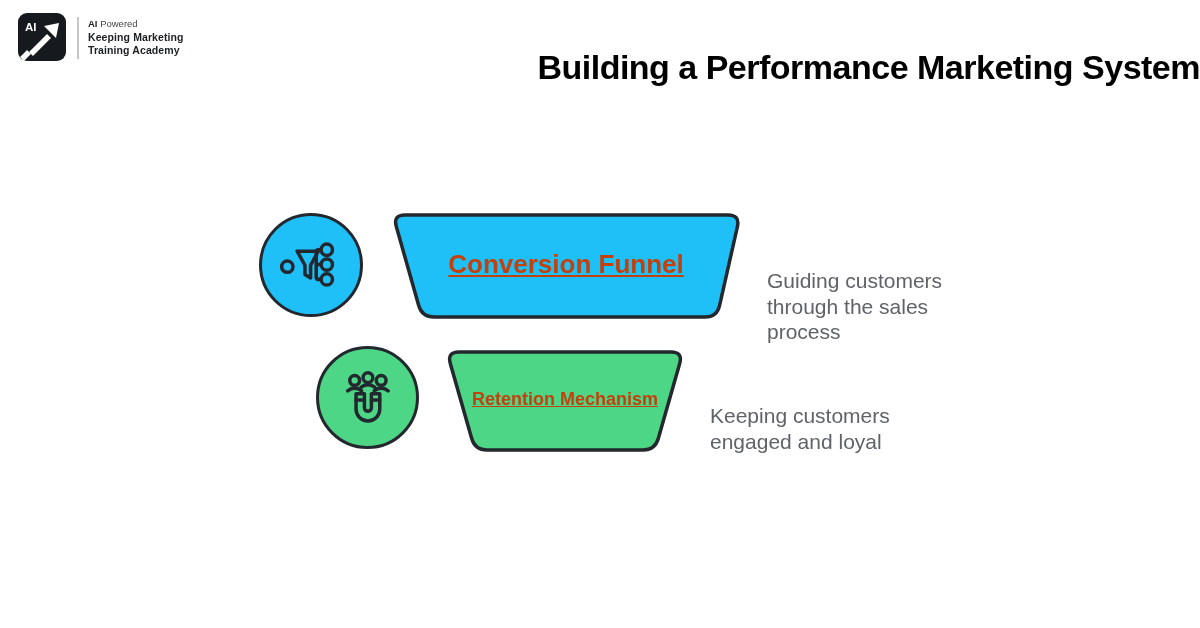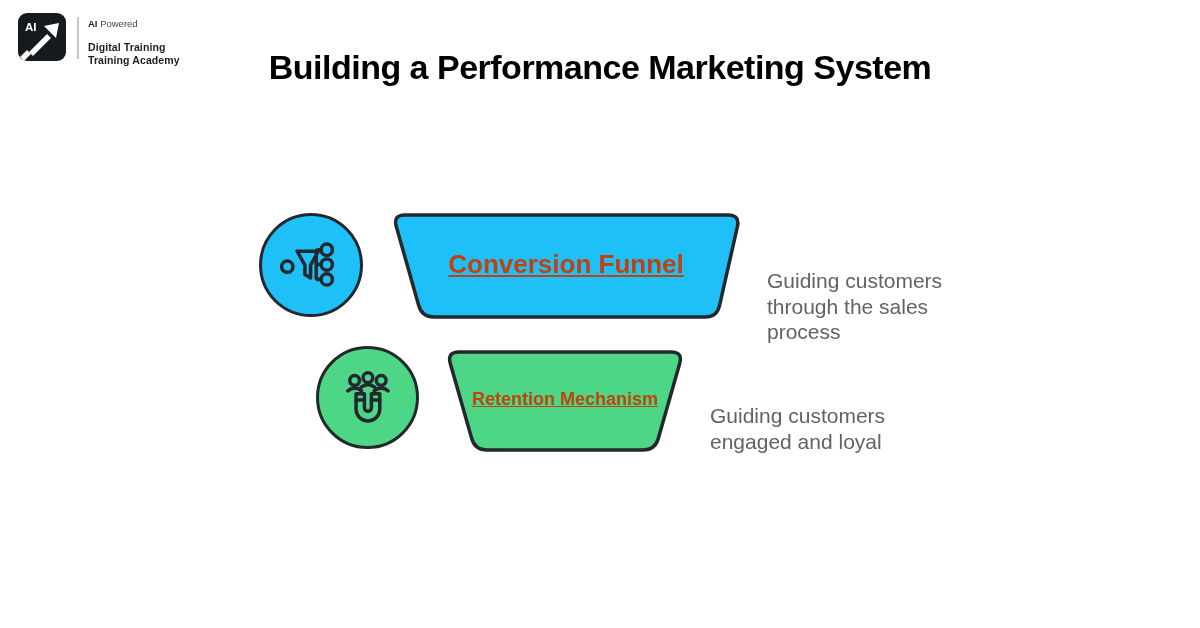--- a/index.html
+++ b/index.html
@@ -15,29 +15,29 @@
   
   .logo-badge {
     left: 18px; top: 13px; width: 48px; height: 48px;
     background: #16191d; border-radius: 9px;
   }
   .logo-divider {
     left: 77px; top: 17px; width: 2px; height: 42px;
     background: #c4c7ca;
   }
   .logo-text { left: 88px; top: 19px; line-height: 1; color: #1b1e22; }
-  .logo-tagline { font-size: 9.5px; margin-bottom: 13px; }
+  .logo-tagline { font-size: 9.5px; margin-bottom: 3px; }
   .logo-tagline .b { font-weight: bold; }
   .logo-tagline .r { color: #43474b; }
   .logo-name { font-size: 10.5px; font-weight: bold; margin-bottom: 2.5px; letter-spacing: 0.1px; }
 
   
   .page-title {
     left: 0; right: 0; top: 48px;
-    text-align: center;
+    text-align: right;
     font-size: 34px; font-weight: 800;
     letter-spacing: -0.5px;
     color: #000000;
   }
 
   
   .icon-circle {
     border-radius: 50%;
     border: 3.5px solid #23282e;
     box-sizing: border-box;
@@ -77,21 +77,21 @@
   <svg viewBox="0 0 48 48" width="48" height="48">
     <text x="7" y="18" font-size="11.5" font-weight="bold" fill="#ffffff" font-family="Liberation Sans, sans-serif">AI</text>
     <line x1="13" y1="41" x2="31" y2="23" stroke="#ffffff" stroke-width="5.5"></line>
     <path d="M 41 10 L 26 13 L 38 25 Z" fill="#ffffff"></path>
     <line x1="4" y1="46" x2="11" y2="39" stroke="#ffffff" stroke-width="5.5"></line>
   </svg>
 </div>
 <div class="abs logo-divider"></div>
 <div class="abs logo-text">
   <div class="logo-tagline"><span class="b">AI</span><span class="r"> Powered</span></div>
-  <div class="logo-name">Digital Training</div>
+  <div class="logo-name">Keeping Marketing</div>
   <div class="logo-name">Training Academy</div>
 </div>
 
 <div class="abs page-title">Building a Performance Marketing System</div>
 
 <div class="abs icon-circle circle-1" style="background: rgb(31, 192, 248);">
   <svg viewBox="0 0 100 100">
     <g class="stroke-icon">
       <circle cx="16" cy="52" r="8"></circle>
       <path d="M 30 30 L 60 30 L 49 50 L 49 68 L 41 63 L 41 50 Z"></path>
@@ -121,13 +121,13 @@
       <path d="M 33 44 L 33 66 A 17 17 0 0 0 67 66 L 67 44 L 55 44 L 55 64 A 5 5 0 0 1 45 64 L 45 44 Z"></path>
       <path d="M 33 53 L 45 53 M 55 53 L 67 53"></path>
     </g>
   </svg>
 </div>
 
 <svg class="abs trap-2" viewBox="0 0 244 106">
   <path d="M 16 4 L 228 4 Q 240 4 236.7 15.5 L 215.3 90.5 Q 212 102 200 102 L 44 102 Q 32 102 28.7 90.5 L 7.3 15.5 Q 4 4 16 4 Z" stroke-width="3.5" fill="#4cd685" stroke="#23282e"></path>
 </svg>
 <div class="abs shape-label label-2">Retention Mechanism</div>
-<div class="abs desc desc-2">Guiding customers engaged and loyal</div>
+<div class="abs desc desc-2">Keeping customers engaged and loyal</div>
 
 </body></html>

